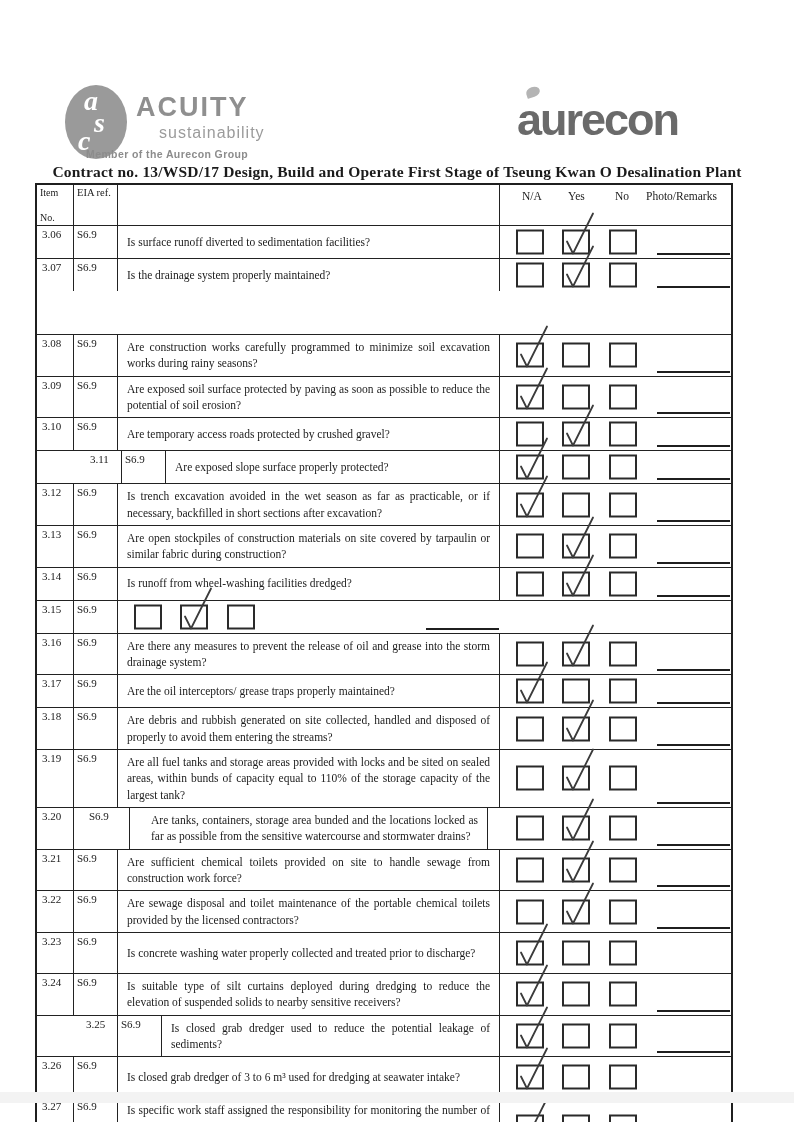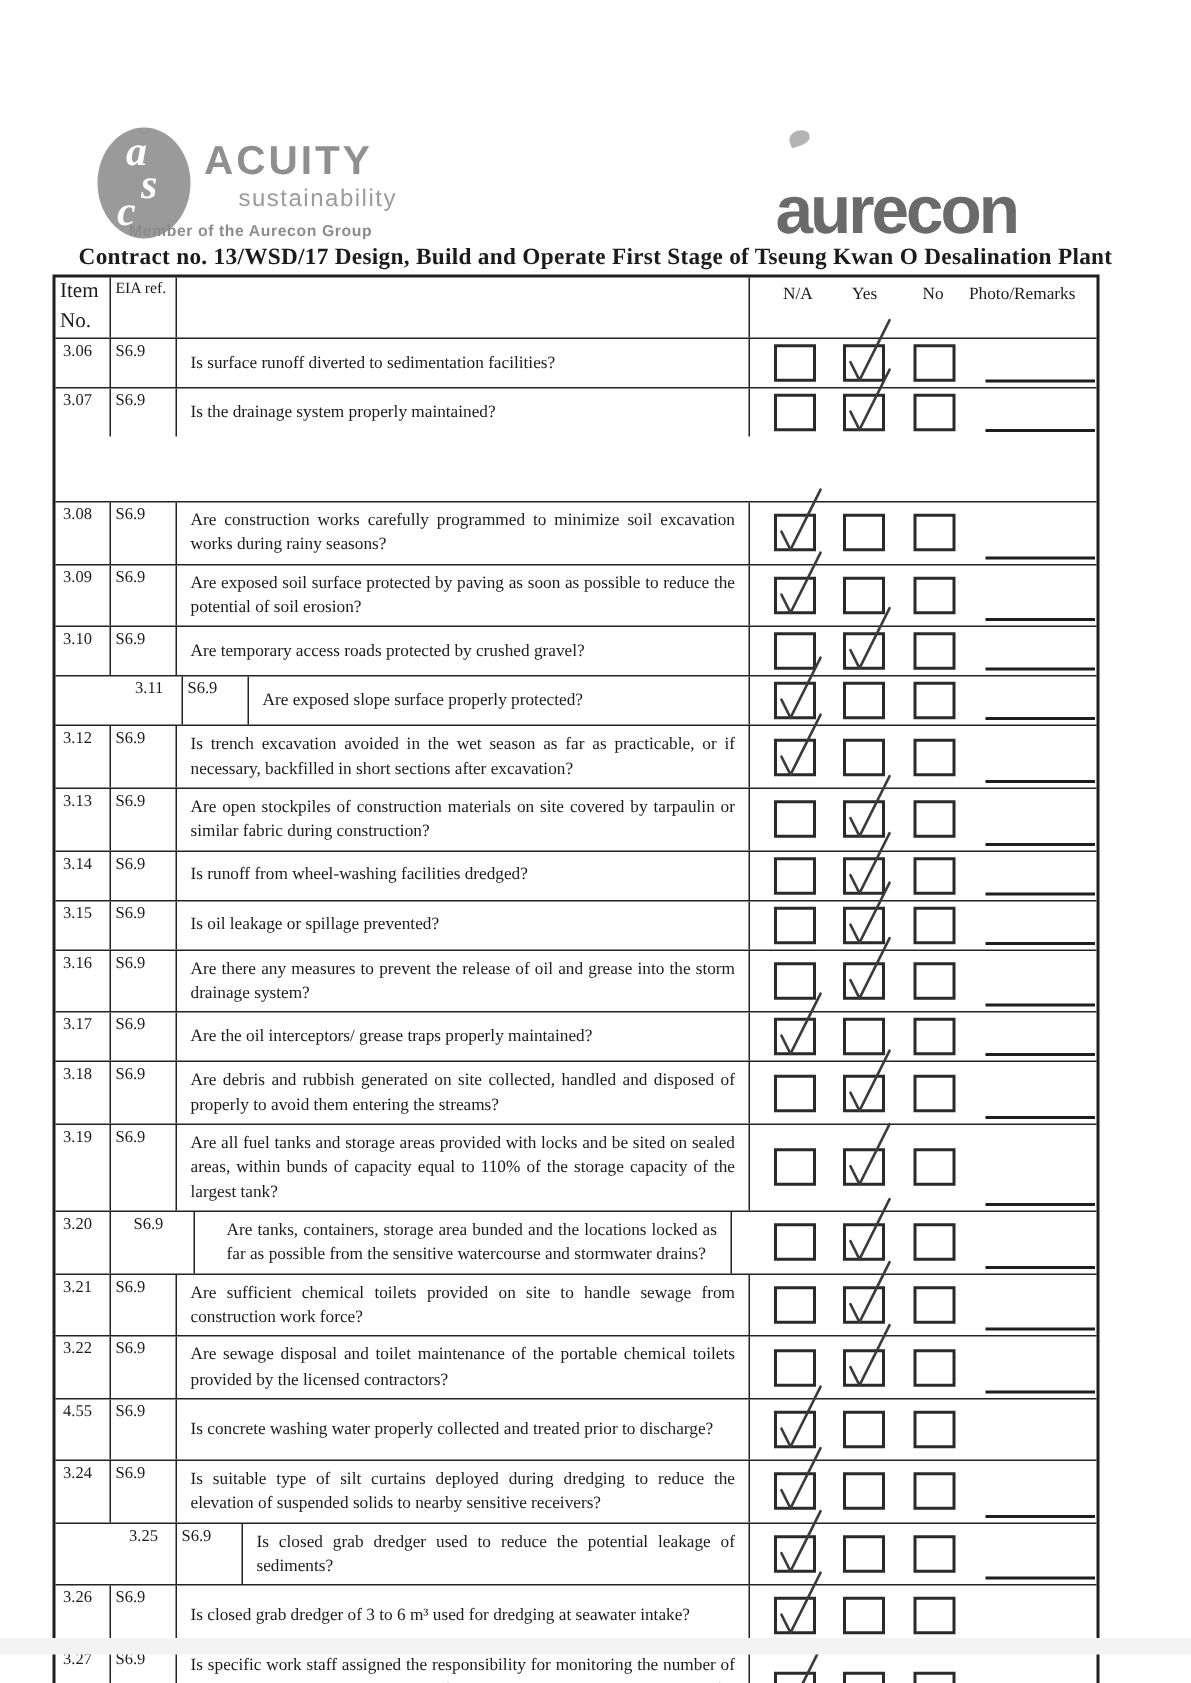--- a/index.html
+++ b/index.html
@@ -11,35 +11,35 @@
   .logo-acuity{position:absolute;left:64px;top:84px;width:260px;height:80px;}
   .acuity-mono{position:absolute;left:0;top:0;width:64px;height:76px;}
   .acuity-name{position:absolute;left:72px;top:8px;font-family:"Liberation Sans",sans-serif;
     font-weight:bold;font-size:27px;letter-spacing:2px;color:#8f8f8f;}
   .acuity-sub{position:absolute;left:95px;top:40px;font-family:"Liberation Sans",sans-serif;
     font-size:16px;color:#9b9b9b;letter-spacing:1px;}
   .acuity-tag{position:absolute;left:22px;top:64px;font-family:"Liberation Sans",sans-serif;
     font-weight:bold;font-size:10.5px;color:#8c8c8c;letter-spacing:.4px;white-space:nowrap;}
   .logo-aurecon{position:absolute;left:517px;top:86px;width:210px;height:66px;}
   .aurecon-word{position:absolute;left:0px;top:8px;font-family:"Liberation Sans",sans-serif;
-    font-weight:bold;font-size:45px;letter-spacing:-2px;color:#6a6a6a;margin-top:20px;}
+    font-weight:bold;font-size:45px;letter-spacing:-2px;color:#6a6a6a;}
   .aurecon-accent{position:absolute;left:9px;top:1px;width:14px;height:10px;background:#b4b4b4;
     border-radius:60% 60% 60% 10%;transform:rotate(-18deg);}
   
   .title{position:absolute;left:0;top:163px;width:100%;text-align:center;
     font-weight:bold;font-size:15.5px;letter-spacing:.2px;}
   
   .table{position:absolute;left:35px;top:183px;width:694px;border:2px solid #1f1f1f;
     font-size:11.5px;}
   .hrow,.row{display:grid;grid-template-columns:37px 44px 1fr 231px;}
   .row{border-top:1.6px solid #222;}
   .hrow{min-height:40px;}
   .cell{border-right:1.4px solid #222;padding:2px 3px;}
   .cell:last-child{border-right:none;}
-  .h-item{display:flex;flex-direction:column;justify-content:space-between;font-size:14px;}
+  .h-item{display:flex;flex-direction:column;justify-content:space-between;font-size:10px;}
   .h-eia{font-size:10.5px;}
   .h-ans{position:relative;padding:0;}
   .h-ans .lbl{position:absolute;top:5px;font-size:11.5px;}
   .lbl-na{left:22px;}
   .lbl-yes{left:68px;}
   .lbl-no{left:115px;}
   .lbl-photo{left:146px;}
   .c-item{font-size:11px;text-align:left;padding-left:5px;}
   .c-eia{font-size:11px;}
   .c-q{display:flex;align-items:center;padding:4px 9px;}
@@ -245,23 +245,20 @@
                 <polyline points="7,31 13,43 33,3" fill="none" stroke="#3b3b3b" stroke-width="1.8" stroke-linejoin="round" stroke-linecap="round"></polyline>
               </svg>
             </div>
             <div class="box box-no"></div>
             <div class="rline"></div>
           </div>
         </div>
         <div class="row" style="min-height: 32px;">
           <div class="cell c-item">3.15</div>
           <div class="cell c-eia">S6.9</div>
-          <div class="cell c-q">
-            <span>Is oil leakage or spillage prevented?</span>
-          </div>
           <div class="cell c-ans">
             <div class="box box-na"></div>
             <div class="box box-yes">
               <svg class="tick" viewBox="0 0 40 48">
                 <polyline points="7,31 13,43 33,3" fill="none" stroke="#3b3b3b" stroke-width="1.8" stroke-linejoin="round" stroke-linecap="round"></polyline>
               </svg>
             </div>
             <div class="box box-no"></div>
             <div class="rline"></div>
           </div>
@@ -379,21 +376,21 @@
             <div class="box box-yes">
               <svg class="tick" viewBox="0 0 40 48">
                 <polyline points="7,31 13,43 33,3" fill="none" stroke="#3b3b3b" stroke-width="1.8" stroke-linejoin="round" stroke-linecap="round"></polyline>
               </svg>
             </div>
             <div class="box box-no"></div>
             <div class="rline"></div>
           </div>
         </div>
         <div class="row" style="min-height: 40px;">
-          <div class="cell c-item">4.55</div>
+          <div class="cell c-item">3.23</div>
           <div class="cell c-eia">S6.9</div>
           <div class="cell c-q">
             <span>Is concrete washing water properly collected and treated prior to discharge?</span>
           </div>
           <div class="cell c-ans">
             <div class="box box-na">
               <svg class="tick" viewBox="0 0 40 48">
                 <polyline points="7,31 13,43 33,3" fill="none" stroke="#3b3b3b" stroke-width="1.8" stroke-linejoin="round" stroke-linecap="round"></polyline>
               </svg>
             </div>

